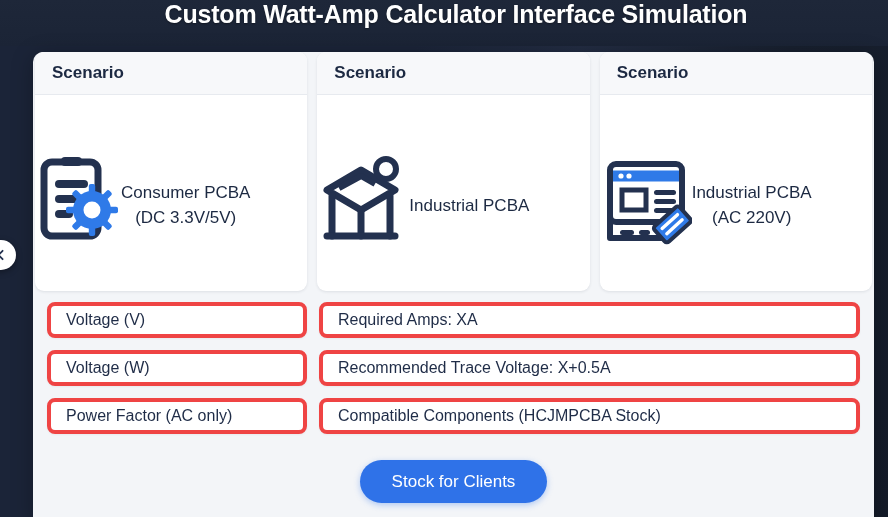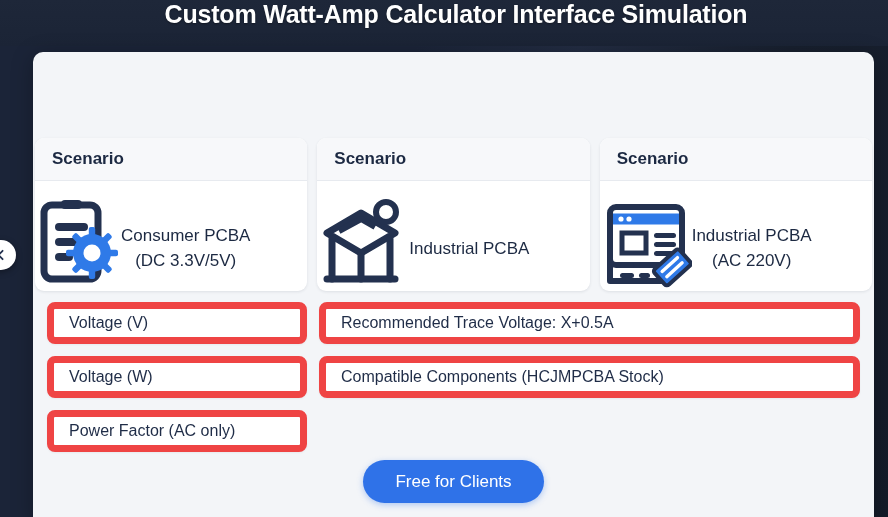--- a/index.html
+++ b/index.html
@@ -82,21 +82,20 @@
 
   
   .cards-row {
     position: absolute;
     left: 0; top: 0;
     width: 841px;
     height: 239px;
     display: flex;
     gap: 10px;
     padding: 0 2px;
-    align-items: flex-end;
   }
   .card {
     flex: 1 1 0;
     background: #ffffff;
     border-radius: 9px;
     display: flex;
     flex-direction: column;
     box-shadow: 0 1px 3px rgba(25,35,60,.10);
     overflow: hidden;
   }
@@ -147,23 +146,23 @@
   }
   .fields-col {
     display: flex;
     flex-direction: column;
     gap: 12px;
   }
   .fields-col.left  { width: 260px; }
   .fields-col.right { flex: 1; }
 
   .field {
-    height: 42px;
+    height: 36px;
     background: #ffffff;
-    border: 7px solid #ef4444;
+    border: 4px solid #ef4444;
     border-radius: 8px;
     display: flex;
     align-items: center;
     padding: 8px 15px;
     font-size: 16px;
     color: #1f2c47;
     box-shadow: 0 1px 2px rgba(25,35,60,.05);
   }
 
   
@@ -325,26 +324,29 @@
       <div class="field">
         <span>Voltage (W)</span>
       </div>
       <div class="field">
         <span>Power Factor (AC only)</span>
       </div>
     </div>
 
     <div class="fields-col right">
       <div class="field">
+        <span>Required Amps: XA</span>
+      </div>
+      <div class="field">
         <span>Recommended Trace Voltage: X+0.5A</span>
       </div>
       <div class="field">
         <span>Compatible Components (HCJMPCBA Stock)</span>
       </div>
     </div>
 
   </div>
 
   <div class="cta-wrap">
-    <button class="cta-button">Free for Clients</button>
+    <button class="cta-button">Stock for Clients</button>
   </div>
 
 </div>
 
 </body></html>

